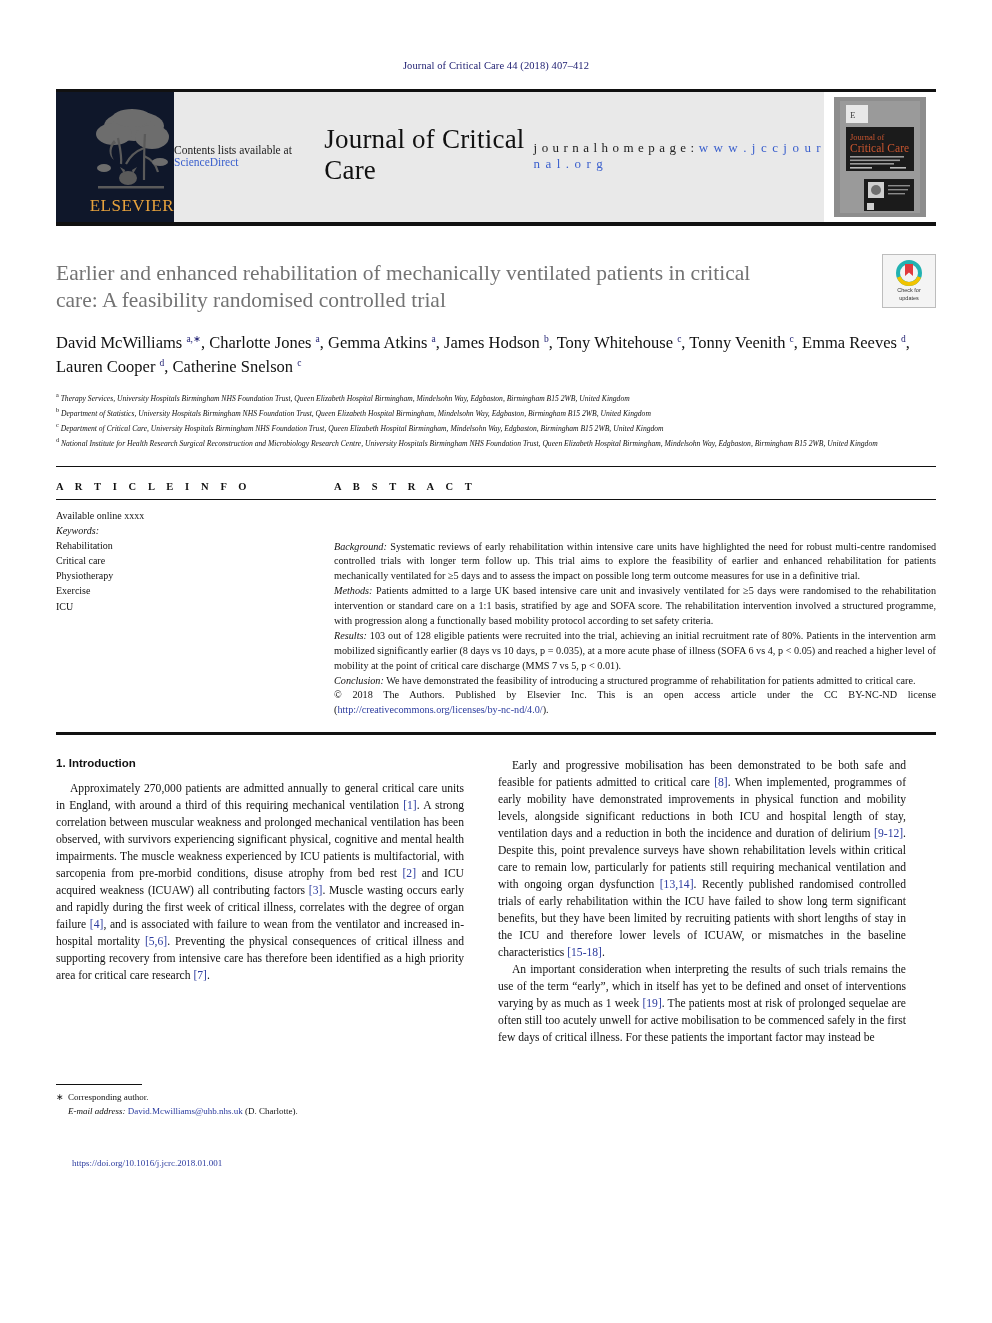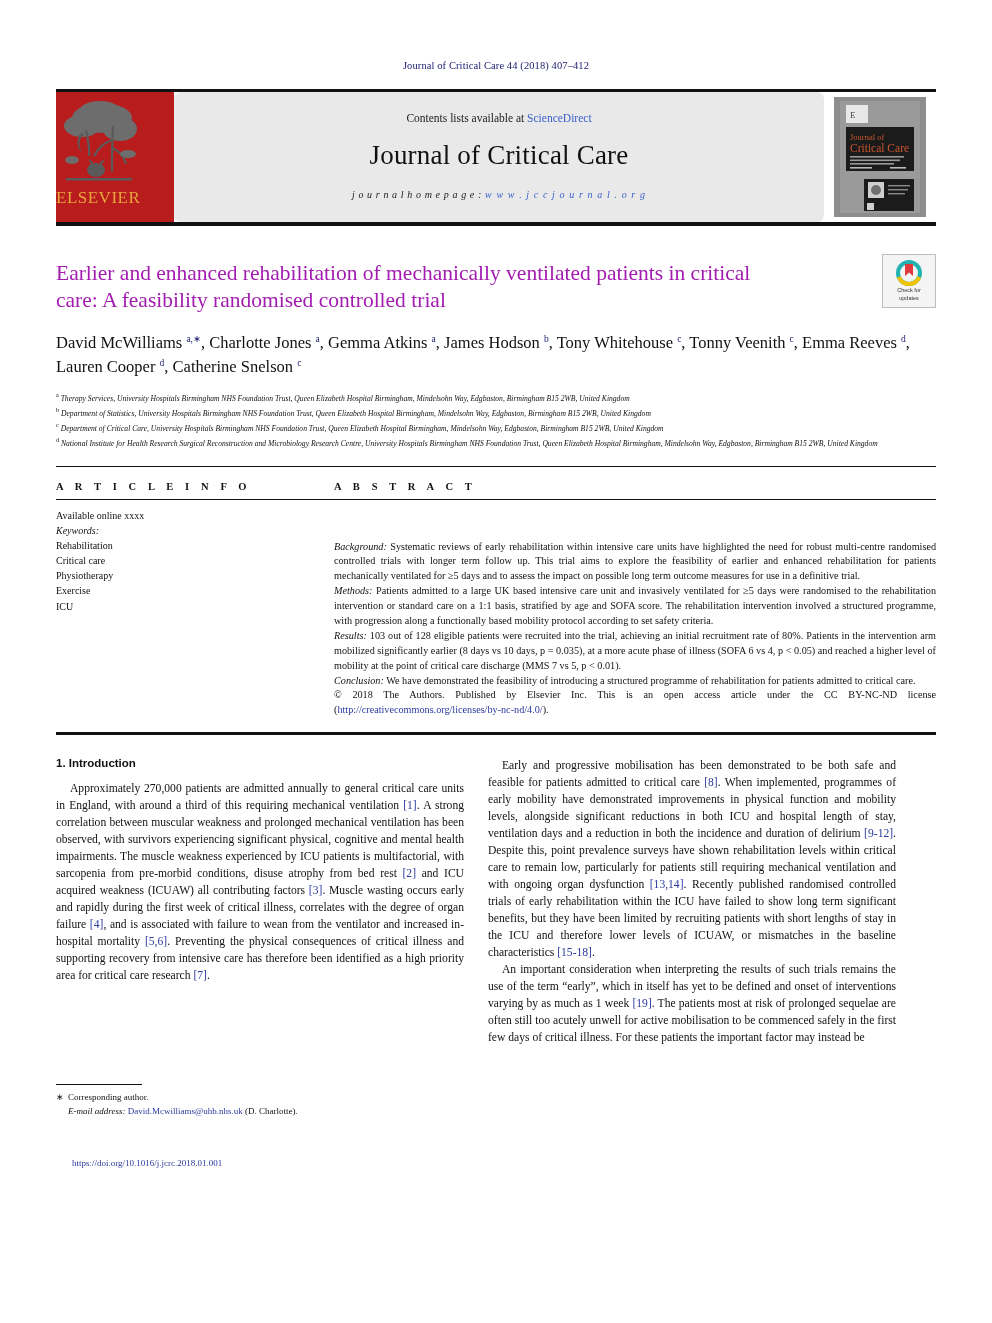--- a/index.html
+++ b/index.html
@@ -26,51 +26,51 @@
 
   
   .masthead-wrap { margin-top:18px; }
   .rule-thick { height:3px; background:#111; width:100%; }
   .rule-thick2 { height:3.5px; background:#111; width:100%; margin-top:0px; }
   .masthead {
     display:flex; align-items:stretch; height:130px; width:100%;
   }
   .elsevier-cell {
     width:118px; flex:0 0 118px; display:flex; flex-direction:column;
-    align-items:flex-start; justify-content:flex-end; padding-bottom:16px; background:#b91c1c;
+    align-items:flex-end; justify-content:flex-end; padding-bottom:8px; background:#0f172a;
   }
   .elsevier-tree { width:86px; height:92px; }
   .elsevier-word {
     font-family:"Liberation Serif", serif;
     font-size:17px; letter-spacing:.5px; color:#E8A33D; font-weight:400;
     line-height:1; margin-top:1px;
   }
   .mast-center {
-    flex:1 1 auto; background:#e9e9e9; display:flex; flex-direction:column;
-    align-items:center; justify-content:center; gap:2px; padding:6px 0 8px;border-radius:7px;
+    flex:1 1 auto; background:#e9e9e9; display:flex; flex-direction:row;
+    align-items:center; justify-content:center; gap:2px; padding:6px 0 8px;
   }
   .contents-line { font-size:11.5px; color:#222; }
   .contents-line a { color:#3a5fcd; text-decoration:none; }
   .journal-title {
     font-family:"Liberation Serif", serif;
     font-size:27px; color:#111; margin:14px 0 16px; letter-spacing:.2px;
   }
-  .homepage-line { font-size:10px; color:#222; letter-spacing:.6px;font-style:italic; }
+  .homepage-line { font-size:13px; color:#222; letter-spacing:.6px; }
   .homepage-line .url { color:#3a5fcd; letter-spacing:1.1px; }
   .cover-cell {
     width:112px; flex:0 0 112px; display:flex; align-items:center; justify-content:center;
     background:#fff;
   }
   .cover-thumb { width:92px; height:120px; display:block; }
 
   
   .titleblock { margin-top:34px; position:relative; }
   .paper-title {
     font-family:"Liberation Serif", serif;
-    font-size:21.5px; line-height:1.30; font-weight:400; color:#a21caf;
+    font-size:21.5px; line-height:1.30; font-weight:400; color:#737373;
     width:700px; margin:0;
   }
   .crossmark {
     position:absolute; right:0; top:-6px; width:54px; height:54px;
     border:1px solid #bdbdbd; background:#f4f4f4; display:flex;
     flex-direction:column; align-items:center; justify-content:center; gap:1px;
   }
   .crossmark .cm-text { font-size:5.5px; line-height:1.15; text-align:center; color:#333;
     font-family:"Liberation Sans", sans-serif; }
 
@@ -96,21 +96,21 @@
   .info-body { font-size:10px; line-height:1.52; color:#111; }
   .info-body .kw { font-style:italic; }
   .abs-body { font-size:10.2px; line-height:1.46; color:#111; text-align:justify;margin-top:40px; }
   .abs-body p { margin:0; }
   .abs-body .lbl { font-style:italic; }
   .abs-body a, .abs-body .lnk { color:#2a3a9e; text-decoration:none; }
   .abs-copy { margin-top:2px; }
   .rule-after-abs { height:2.5px; background:#111; margin-top:14px; }
 
   
-  .body2col { display:flex; gap:24px; margin-top:22px; }
+  .body2col { display:flex; gap:34px; margin-top:22px; }
   .bcol { width:408px; flex:0 0 408px; position:relative; }
   h2.secnum {
     font-family:"Liberation Sans", sans-serif;
     font-size:11.5px; font-weight:700; margin:0 0 11px; color:#111;
   }
   .para { font-size:11.6px; line-height:1.47; text-align:justify; margin:0 0 0; color:#111;
           font-family:"Liberation Serif", serif; }
   .para + .para { text-indent:14px; }
   .para.indent { text-indent:14px; }
   .ref { color:#2a3a9e; }

